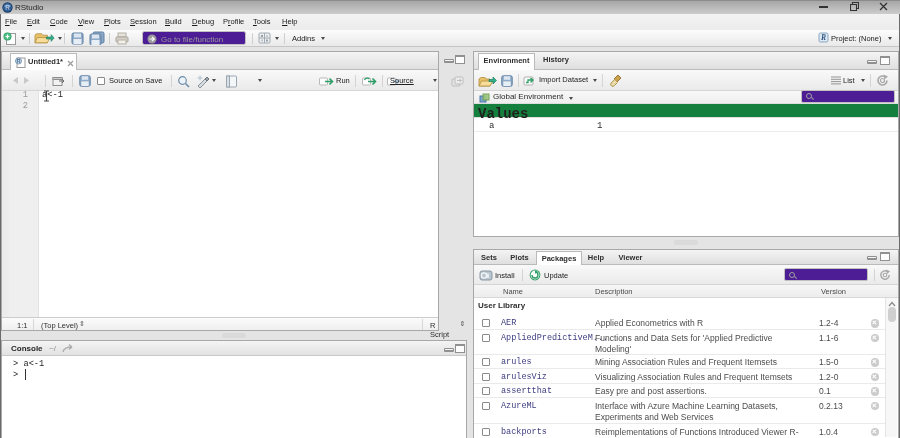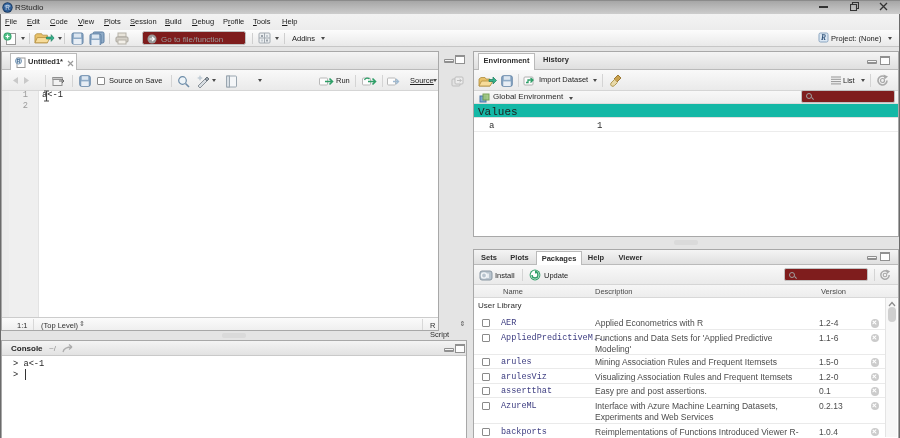--- a/index.html
+++ b/index.html
@@ -21,21 +21,21 @@
   background:linear-gradient(#fcfcfc,#e9e9e9); border-bottom:1px solid #c6c6c6; }
 .tsep { position:absolute; top:33px; width:1px; height:11px; background:#cfcfcf; }
 .psep { position:absolute; width:1px; background:#d4d4d4; }
 
 .pane { position:absolute; background:#fff; border:1px solid #a8a8a8; }
 .tabbar { position:absolute; left:0; top:0; right:0; background:linear-gradient(#f4f4f4,#dfdfdf); border-bottom:1px solid #bababa; }
 .tab { position:absolute; top:1px; font-size:7.5px; font-weight:bold; color:#2e2e2e; text-align:center; line-height:14px; }
 .tab.active { background:#fff; border:1px solid #bababa; border-bottom:none; font-weight:bold; top:1px; }
 .ptoolbar { position:absolute; left:0; right:0; background:linear-gradient(#f9f9f9,#eaeaea); border-bottom:1px solid #d5d5d5; }
 .tbtext { font-size:7.5px; color:#222; }
-.srch { position:absolute; background:#7f1d1d; border:1px solid #c0c0c0; border-radius:2px; }
+.srch { position:absolute; background:#4c1d95; border:1px solid #c0c0c0; border-radius:2px; }
 .caret { display:inline-block; width:0; height:0; border-left:2.5px solid transparent; border-right:2.5px solid transparent; border-top:3px solid #4a4a4a; }
 .mag { position:absolute; width:6px; height:6px; border:1.2px solid #a0a0a0; border-radius:50%; }
 .mag:after { content:""; position:absolute; left:4px; top:4.2px; width:3.2px; height:1.2px; background:#a0a0a0; transform:rotate(45deg); }
 
 .pmin { position:absolute; width:10px; height:4px; border:1px solid #909090; border-bottom:2px solid #909090; border-radius:1px; background:#f5f5f5; margin-top:3px; }
 .pmax { position:absolute; width:10px; height:9px; border:1px solid #909090; border-top:2px solid #909090; background:#fdfdfd; }
 
 #editor { left:1px; top:51px; width:438px; height:280px; }
 #edtab { height:18px; }
 #edtoolbar { top:18px; height:21px; }
@@ -232,21 +232,21 @@
   <svg class="abs" style="left:360px;top:24px" width="15" height="11" viewBox="0 0 15 11">
     <rect x="0.5" y="2" width="8" height="7" rx="1" fill="#fdfdfd" stroke="#b9b9b9"></rect>
     <path d="M2.5 4 A3 3 0 0 1 7.5 3" stroke="#2e9e67" stroke-width="1.2" fill="none"></path>
     <path d="M6 5.5 L13 5.5 M10.5 2.5 L13.5 5.5 L10.5 8.5" stroke="#2e9e67" stroke-width="1.6" fill="none"></path>
   </svg>
   <div class="psep" style="left:380px;top:23px;height:12px;"></div>
   <svg class="abs" style="left:385px;top:24px" width="14" height="11" viewBox="0 0 14 11">
     <rect x="0.5" y="2" width="8" height="7" rx="1" fill="#fdfdfd" stroke="#b9b9b9"></rect>
     <path d="M6 5.5 L11 5.5 M9 3 L11.5 5.5 L9 8" stroke="#9fb9d0" stroke-width="1.4" fill="none"></path>
   </svg>
-  <span class="abs tbtext" style="left:408px;top:24px;text-decoration:underline;">Source</span>
+  <span class="abs tbtext" style="left:388px;top:24px;text-decoration:underline;">Source</span>
   <span class="abs caret" style="left:431px;top:27px"></span>
   <svg class="abs" style="left:449px;top:24px" width="13" height="11" viewBox="0 0 13 11">
     <rect x="1" y="3" width="8" height="7" rx="1" fill="#e3e3e3" stroke="#bdbdbd"></rect>
     <rect x="4" y="1" width="8" height="7" rx="1" fill="#ececec" stroke="#bdbdbd"></rect>
     <path d="M6 4.5 L10 4.5 M8.5 3 L10.5 4.5 L8.5 6" stroke="#bdbdbd" fill="none"></path>
   </svg>
 
   <div id="gutter"></div>
   <div class="abs" style="left:0;top:39px;width:7px;bottom:13px;background:#ececec;"></div>
   <div class="mono abs" style="left:7px;top:38px;width:26px;font-size:8.7px;color:#9a9a9a;line-height:10.6px;text-align:right;">
@@ -334,21 +334,21 @@
       <rect x="1" y="3" width="6" height="6" fill="#7ba7d4" stroke="#4a77a5"></rect>
       <rect x="4" y="1" width="6" height="6" fill="#9ec77d" stroke="#6b9a4a" opacity="0.9"></rect>
     </svg>
     <span class="abs" style="left:19px;top:1px;font-size:8px;color:#2a2a2a;">Global Environment</span>
     <span class="abs caret" style="left:95px;top:5.5px"></span>
     <div class="srch" style="left:327px;top:-1.5px;width:94px;height:13px;">
       <div class="mag" style="left:4px;top:2.5px;"></div>
     </div>
   </div>
 
-  <div class="abs mono" style="left:0;right:0;top:52px;height:14px;background:#14b8a6;border-bottom:1px solid #e0e0e0;font-size:11px;font-weight:normal;color:#1f1f1f;">
+  <div class="abs mono" style="left:0;right:0;top:52px;height:14px;background:#15803d;border-bottom:1px solid #e0e0e0;font-size:14px;font-weight:bold;color:#1f1f1f;">
       <span class="abs" style="left:4px;top:2px;">Values</span>
     </div>
   <div class="abs mono" style="left:0;right:0;top:66px;height:14px;border-bottom:1px solid #ececec;font-size:9px;color:#2e2e2e;">
       <span class="abs" style="left:15px;top:3px;">a</span>
       <span class="abs" style="left:123px;top:3px;">1</span>
     </div>
 </div>
 
 <div class="abs" style="left:674px;top:240px;width:24px;height:5px;background:#dadada;border-radius:2px;"></div>
 
@@ -385,21 +385,21 @@
     <path d="M10.2 6 A4.2 4.2 0 1 1 8.1 2.4" fill="none" stroke="#a9a9a9" stroke-width="1.5"></path>
     <path d="M7 0.4 L11.2 2.3 L8 5 Z" fill="#a9a9a9"></path>
     <circle cx="6" cy="6" r="1.8" fill="none" stroke="#a9a9a9" stroke-width="1.1"></circle>
   </svg>
 
   <div class="colhead">
     <span class="abs" style="left:29px;top:1.5px;">Name</span>
     <span class="abs" style="left:121px;top:1.5px;">Description</span>
     <span class="abs" style="left:347px;top:1.5px;">Version</span>
   </div>
-  <div class="abs" style="left:4px;top:51px;font-size:8px;font-weight:normal;color:#2e2e2e;">User Library</div>
+  <div class="abs" style="left:4px;top:51px;font-size:8px;font-weight:bold;color:#2e2e2e;">User Library</div>
 
   <div id="rows">
   <div class="pkgrow" style="top:65.5px;height:14.5px;">
         <div class="cb"></div>
         <span class="pkgname">AER</span>
         <span class="pkgdesc">Applied Econometrics with R</span>
         <span class="pkgver">1.2-4</span>
         <div class="delx"></div>
       </div>
   <div class="pkgrow" style="top:80.0px;height:24.5px;">

